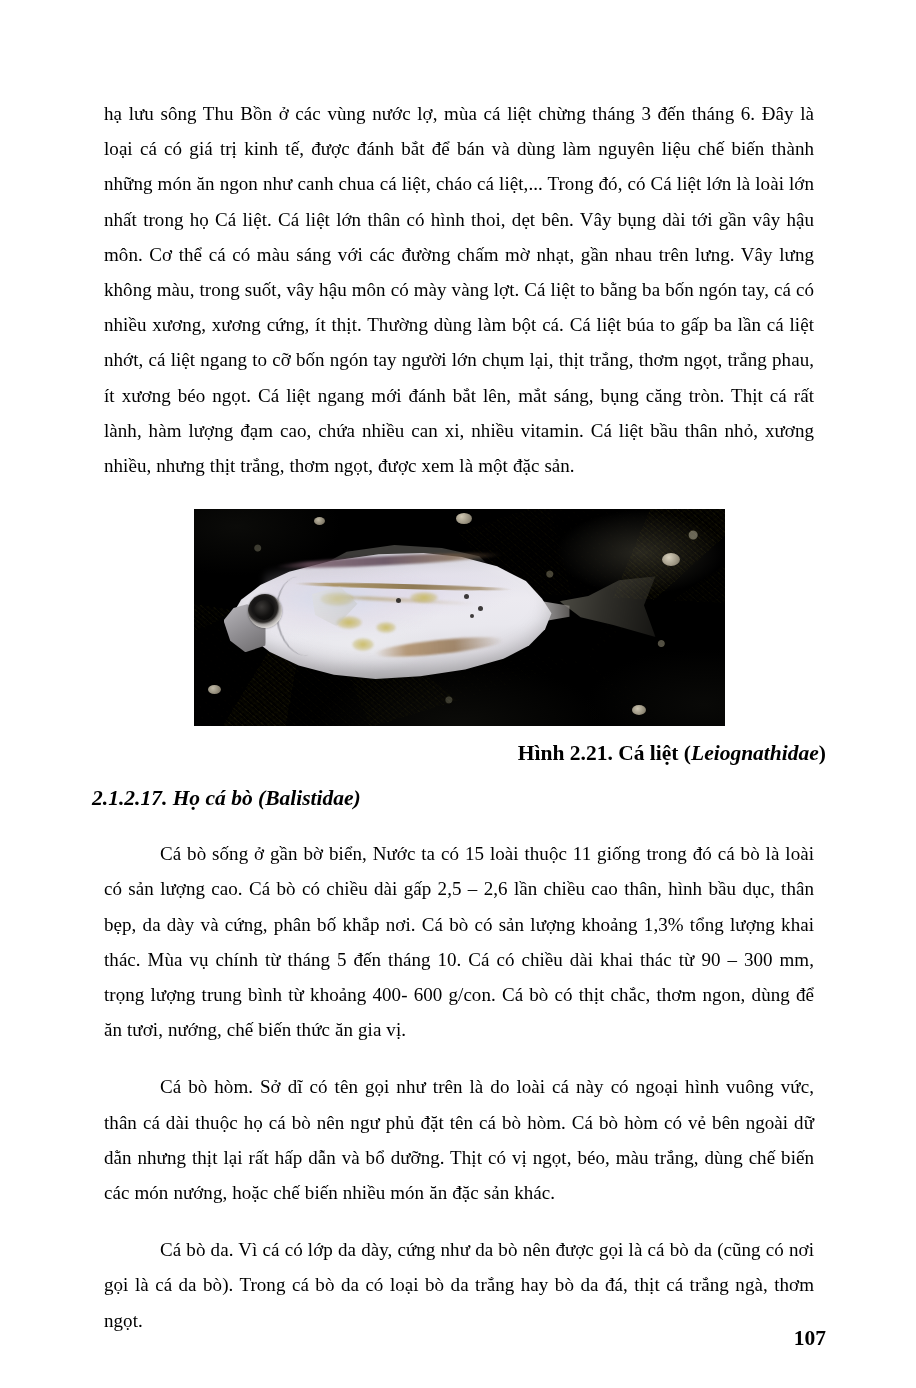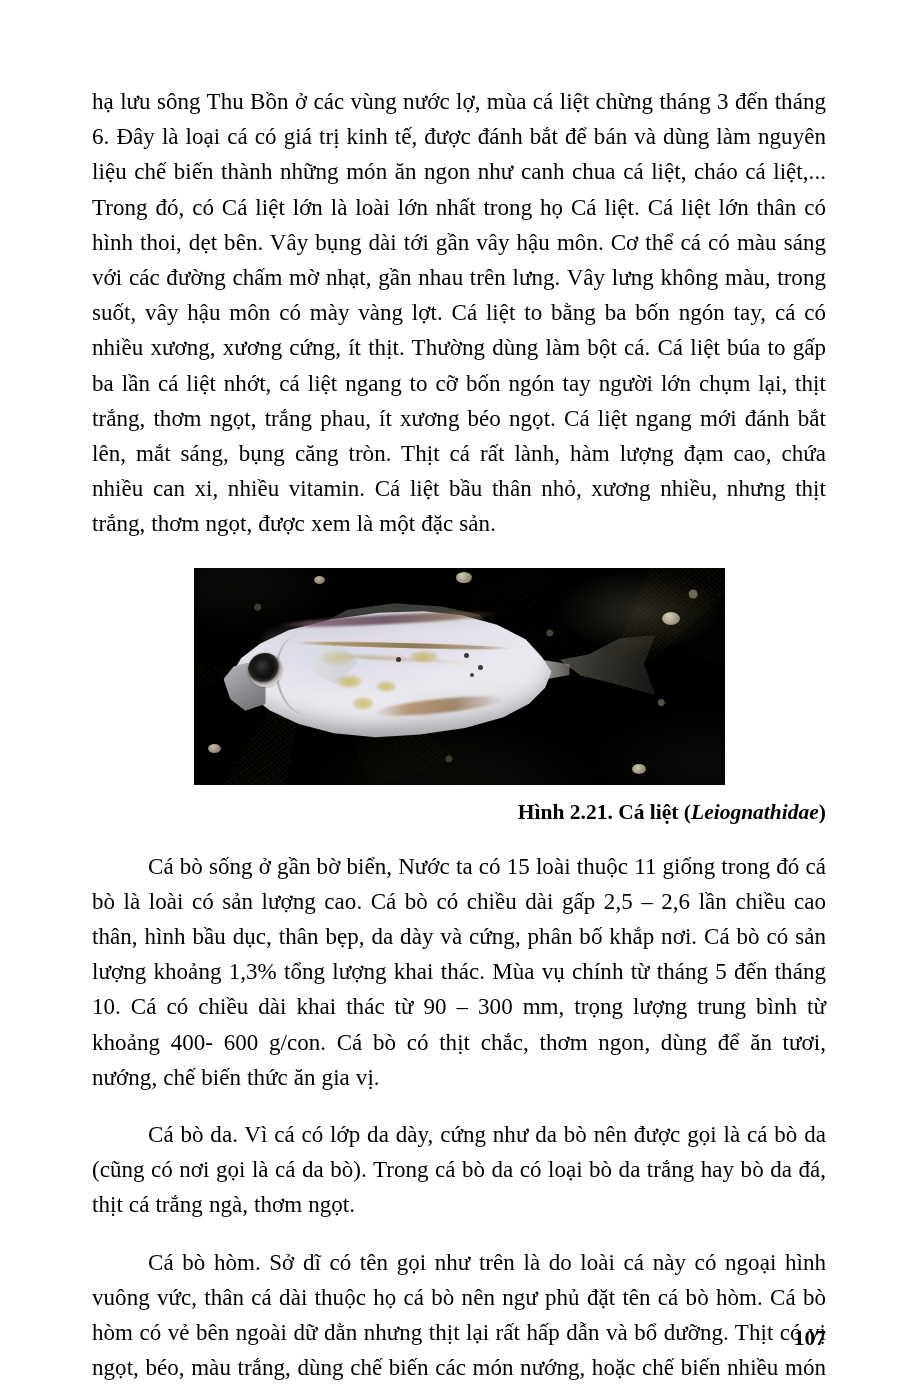--- a/index.html
+++ b/index.html
@@ -18,22 +18,22 @@
     background: #ffffff;
     overflow: hidden;
   }
   .content {
     position: absolute;
     left: 92px;
     top: 84px;
     width: 734px;
   }
   p.body-text {
-    margin: 0;
-    font-size: 23px;
+    margin: 12px;
+    font-size: 19px;
     line-height: 35.2px;
     text-align: justify;
     text-justify: inter-word;
     letter-spacing: 0.05px;
     word-spacing: 0.2px;
   }
   p.indent {
     text-indent: 56px;
   }
   p.gap {
@@ -349,24 +349,25 @@
           <div class="fish-eye"></div>
           <div class="fish-pupil"></div>
         </div>
       </div>
     </div>
 
     <div class="caption">
       <span>Hình 2.21. Cá liệt (</span><i>Leiognathidae</i><span>)</span>
     </div>
 
+    <h2 class="section-heading">2.1.2.17. Họ cá bò (Balistidae)</h2>
 
     <p class="body-text indent gap">Cá bò sống ở gần bờ biển, Nước ta có 15 loài thuộc 11 giống trong đó cá bò là loài có sản lượng cao. Cá bò có chiều dài gấp 2,5 – 2,6 lần chiều cao thân, hình bầu dục, thân bẹp, da dày và cứng, phân bố khắp nơi. Cá bò có sản lượng khoảng 1,3% tổng lượng khai thác. Mùa vụ chính từ tháng 5 đến tháng 10. Cá có chiều dài khai thác từ 90 – 300 mm, trọng lượng trung bình từ khoảng 400- 600 g/con. Cá bò có thịt chắc, thơm ngon, dùng để ăn tươi, nướng, chế biến thức ăn gia vị.</p>
 
+    <p class="body-text indent gap">Cá bò hòm. Sở dĩ có tên gọi như trên là do loài cá này có ngoại hình vuông vức, thân cá dài thuộc họ cá bò nên ngư phủ đặt tên cá bò hòm. Cá bò hòm có vẻ bên ngoài dữ dằn nhưng thịt lại rất hấp dẫn và bổ dưỡng. Thịt có vị ngọt, béo, màu trắng, dùng chế biến các món nướng, hoặc chế biến nhiều món ăn đặc sản khác.</p>
+
     <p class="body-text indent gap">Cá bò da. Vì cá có lớp da dày, cứng như da bò nên được gọi là cá bò da (cũng có nơi gọi là cá da bò). Trong cá bò da có loại bò da trắng hay bò da đá, thịt cá trắng ngà, thơm ngọt.</p>
 
-    <p class="body-text indent gap">Cá bò hòm. Sở dĩ có tên gọi như trên là do loài cá này có ngoại hình vuông vức, thân cá dài thuộc họ cá bò nên ngư phủ đặt tên cá bò hòm. Cá bò hòm có vẻ bên ngoài dữ dằn nhưng thịt lại rất hấp dẫn và bổ dưỡng. Thịt có vị ngọt, béo, màu trắng, dùng chế biến các món nướng, hoặc chế biến nhiều món ăn đặc sản khác.</p>
-
   </div>
 
   <div class="page-number">107</div>
 
 </div>
 
 </body></html>

